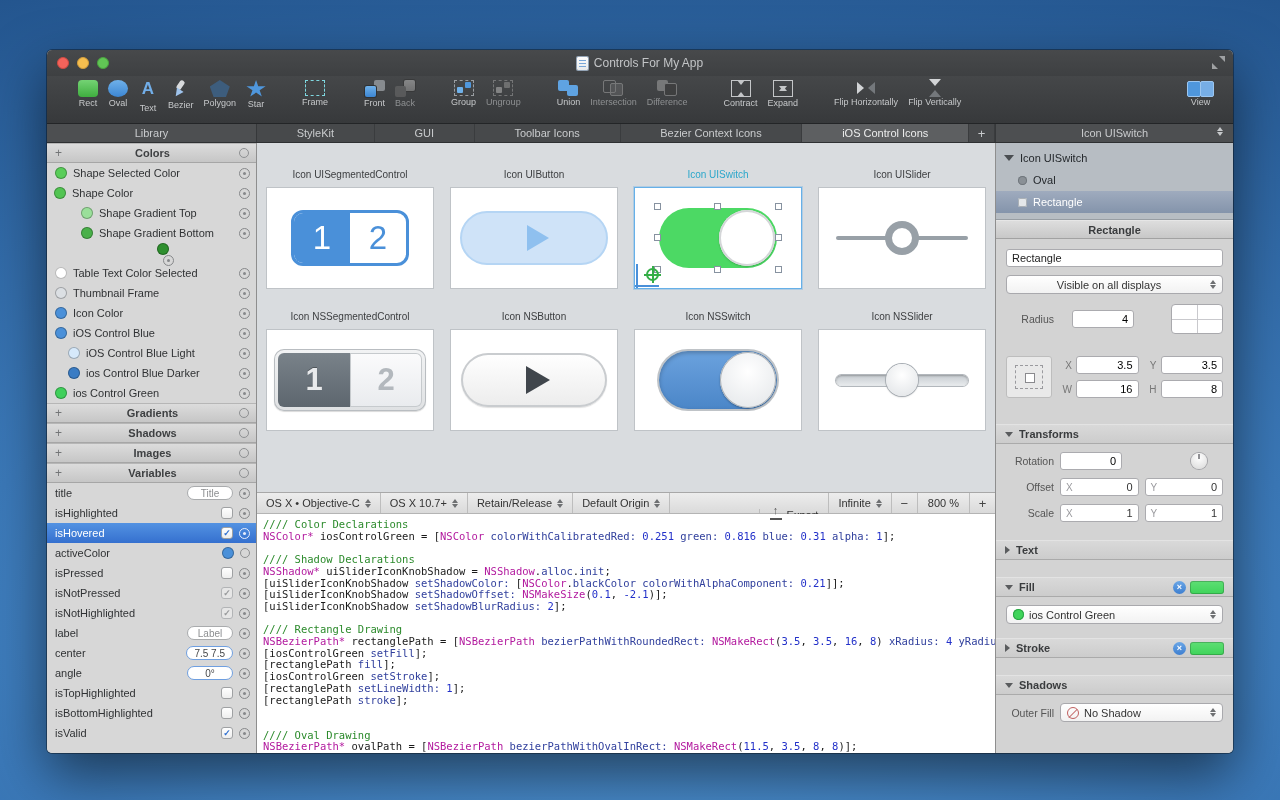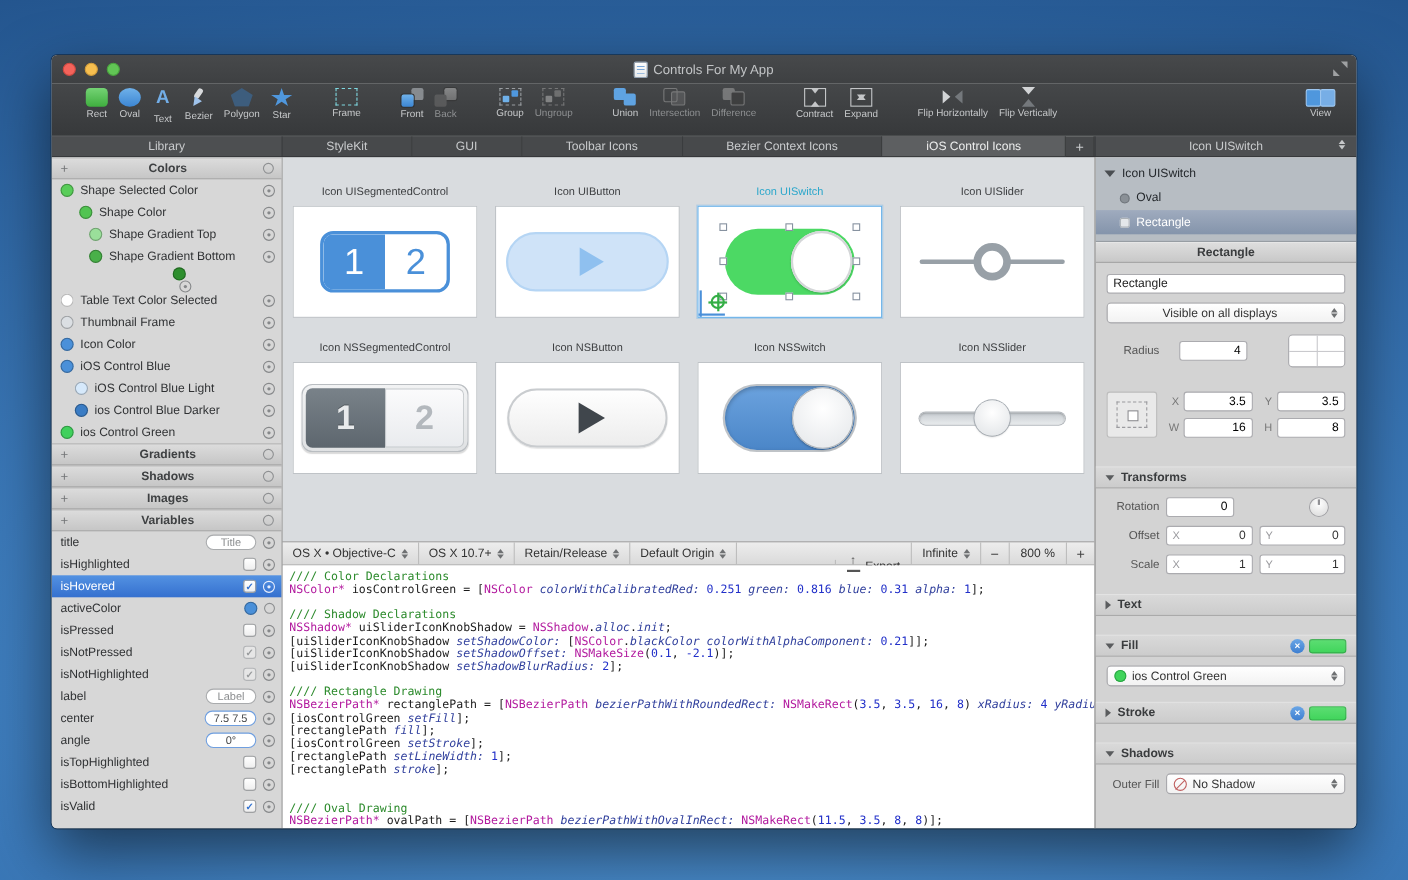--- a/index.html
+++ b/index.html
@@ -161,21 +161,21 @@
   .updown::after{content:"";width:0;height:0;border-left:3px solid transparent;border-right:3px solid transparent;border-top:4px solid #6e7072;}
   .updown.light::before{border-bottom-color:#c6c8ca;}
   .updown.light::after{border-top-color:#c6c8ca;}
   .export-icon{width:12px;height:11px;border-bottom:2px solid #555;position:relative;}
   .export-icon::before{content:"↑";position:absolute;left:50%;transform:translateX(-50%);top:-4px;font-size:11px;color:#555;line-height:11px;}
   .cb-zoom{display:flex;align-items:stretch;}
   .zbtn{width:26px;border-left:1px solid #bdbdbd;display:flex;align-items:center;justify-content:center;font-size:13px;color:#444;}
   .zval{padding:0 10px;border-left:1px solid #bdbdbd;display:flex;align-items:center;}
   
   .codearea{flex:1;background:#fff;font-family:"DejaVu Sans Mono",monospace;font-size:10.5px;line-height:11.7px;padding:5px 0 0 6px;overflow:hidden;white-space:pre;color:#1a1a1a;}
-  .tk-p{color:#1a1a1a;} .tk-c{color:#2b8a2b;} .tk-t{color:#b2199e;} .tk-s{color:#31409d;font-style:italic;} .tk-n{color:#2230c9;}
+  .tk-p{color:#1a1a1a;} .tk-c{color:#2b8a2b;} .tk-t{color:#b2199e;} .tk-s{color:#31409d;} .tk-n{color:#2230c9;}
   
   .sidebar-right{width:238px;background:#d3d3d3;border-left:1px solid #8e8e8e;display:flex;flex-direction:column;overflow:hidden;font-size:11px;color:#333;flex:0 0 auto;}
   .layers{background:#b7bdc3;border-bottom:1px solid #979da3;padding:4px 0 6px;flex:0 0 auto;}
   .layer-row{height:22px;display:flex;align-items:center;gap:6px;color:#24282c;}
   .layer-row .disc{width:0;height:0;border-left:5px solid transparent;border-right:5px solid transparent;border-top:6px solid #4a4e52;}
   .layer-row.selected{background:linear-gradient(#9fabbe,#8494ab);color:#fff;}
   .layer-dot{width:9px;height:9px;border-radius:50%;background:#8a9096;box-shadow:inset 0 0 0 1px #70767c;}
   .layer-sq{width:9px;height:9px;border-radius:2px;background:#e4e7ea;box-shadow:inset 0 0 0 1px #aab0b6;}
   .insp-title{height:19px;background:linear-gradient(#dddddd,#c8c8c8);border-top:1px solid #e6e6e6;border-bottom:1px solid #a2a2a2;display:flex;align-items:center;justify-content:center;font-weight:700;color:#3a3c3e;flex:0 0 auto;}
   .insp-body{padding:10px 10px 0;flex:0 0 auto;}
@@ -357,21 +357,21 @@
         <div class="lib-row header">
           <span class="plus">+</span>
           <span>Colors</span>
           <span class="ring"></span>
         </div>
         <div class="lib-row" style="padding-left: 8px;">
           <span class="dot" style="background: rgb(89, 205, 89);"></span>
           <span class="lib-label">Shape Selected Color</span>
           <span class="acc"></span>
         </div>
-        <div class="lib-row" style="padding-left: 25px;">
+        <div class="lib-row" style="padding-left: 7px;">
           <span class="dot" style="background: rgb(82, 196, 82);"></span>
           <span class="lib-label">Shape Color</span>
           <span class="acc"></span>
         </div>
         <div class="lib-row" style="padding-left: 34px;">
           <span class="dot" style="background: rgb(154, 223, 154);"></span>
           <span class="lib-label">Shape Gradient Top</span>
           <span class="acc"></span>
         </div>
         <div class="lib-row" style="padding-left: 34px;">

